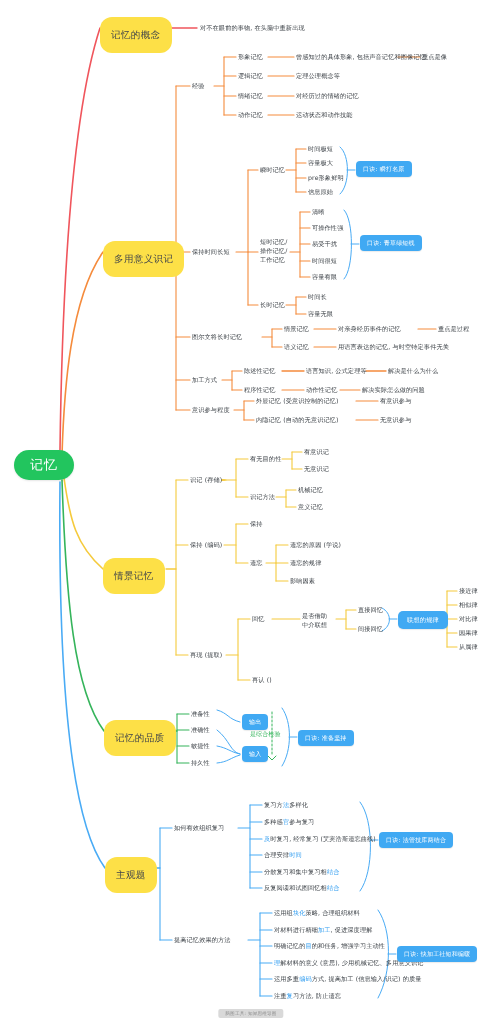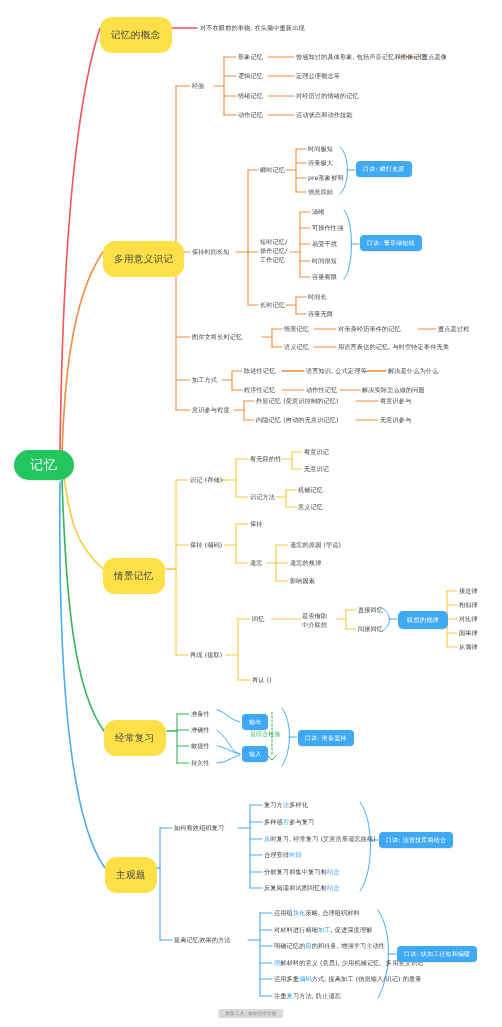--- a/index.html
+++ b/index.html
@@ -238,21 +238,21 @@
     <path d="M378 910 C 392 930, 392 972, 378 998" stroke="#49abf5" stroke-width="1"></path>
     <path d="M388 954 L 396 954" stroke="#49abf5" stroke-width="1"></path>
   </g>
 </svg>
 
 <div class="node root" style="left:14px;top:450px;">记忆</div>
 
 <div class="node l1" style="left:100px;top:17px;">记忆的概念</div>
 <div class="node l1" style="left:103px;top:241px;">多用意义识记</div>
 <div class="node l1" style="left:103px;top:558px;">情景记忆</div>
-<div class="node l1" style="left:104px;top:720px;">经常复习</div>
+<div class="node l1" style="left:104px;top:720px;">记忆的品质</div>
 <div class="node l1" style="left:105px;top:857px;">主观题</div>
 
 <div class="node txt" style="left:200px;top:24px;">对不在眼前的事物, 在头脑中重新出现</div>
 
 <div class="node txt" style="left:192px;top:82px;">经验</div>
 <div class="node txt" style="left:192px;top:248px;">保持时间长短</div>
 <div class="node txt" style="left:192px;top:333px;">图尔文将长时记忆</div>
 <div class="node txt" style="left:192px;top:376px;">加工方式</div>
 <div class="node txt" style="left:192px;top:406px;">意识参与程度</div>
 

